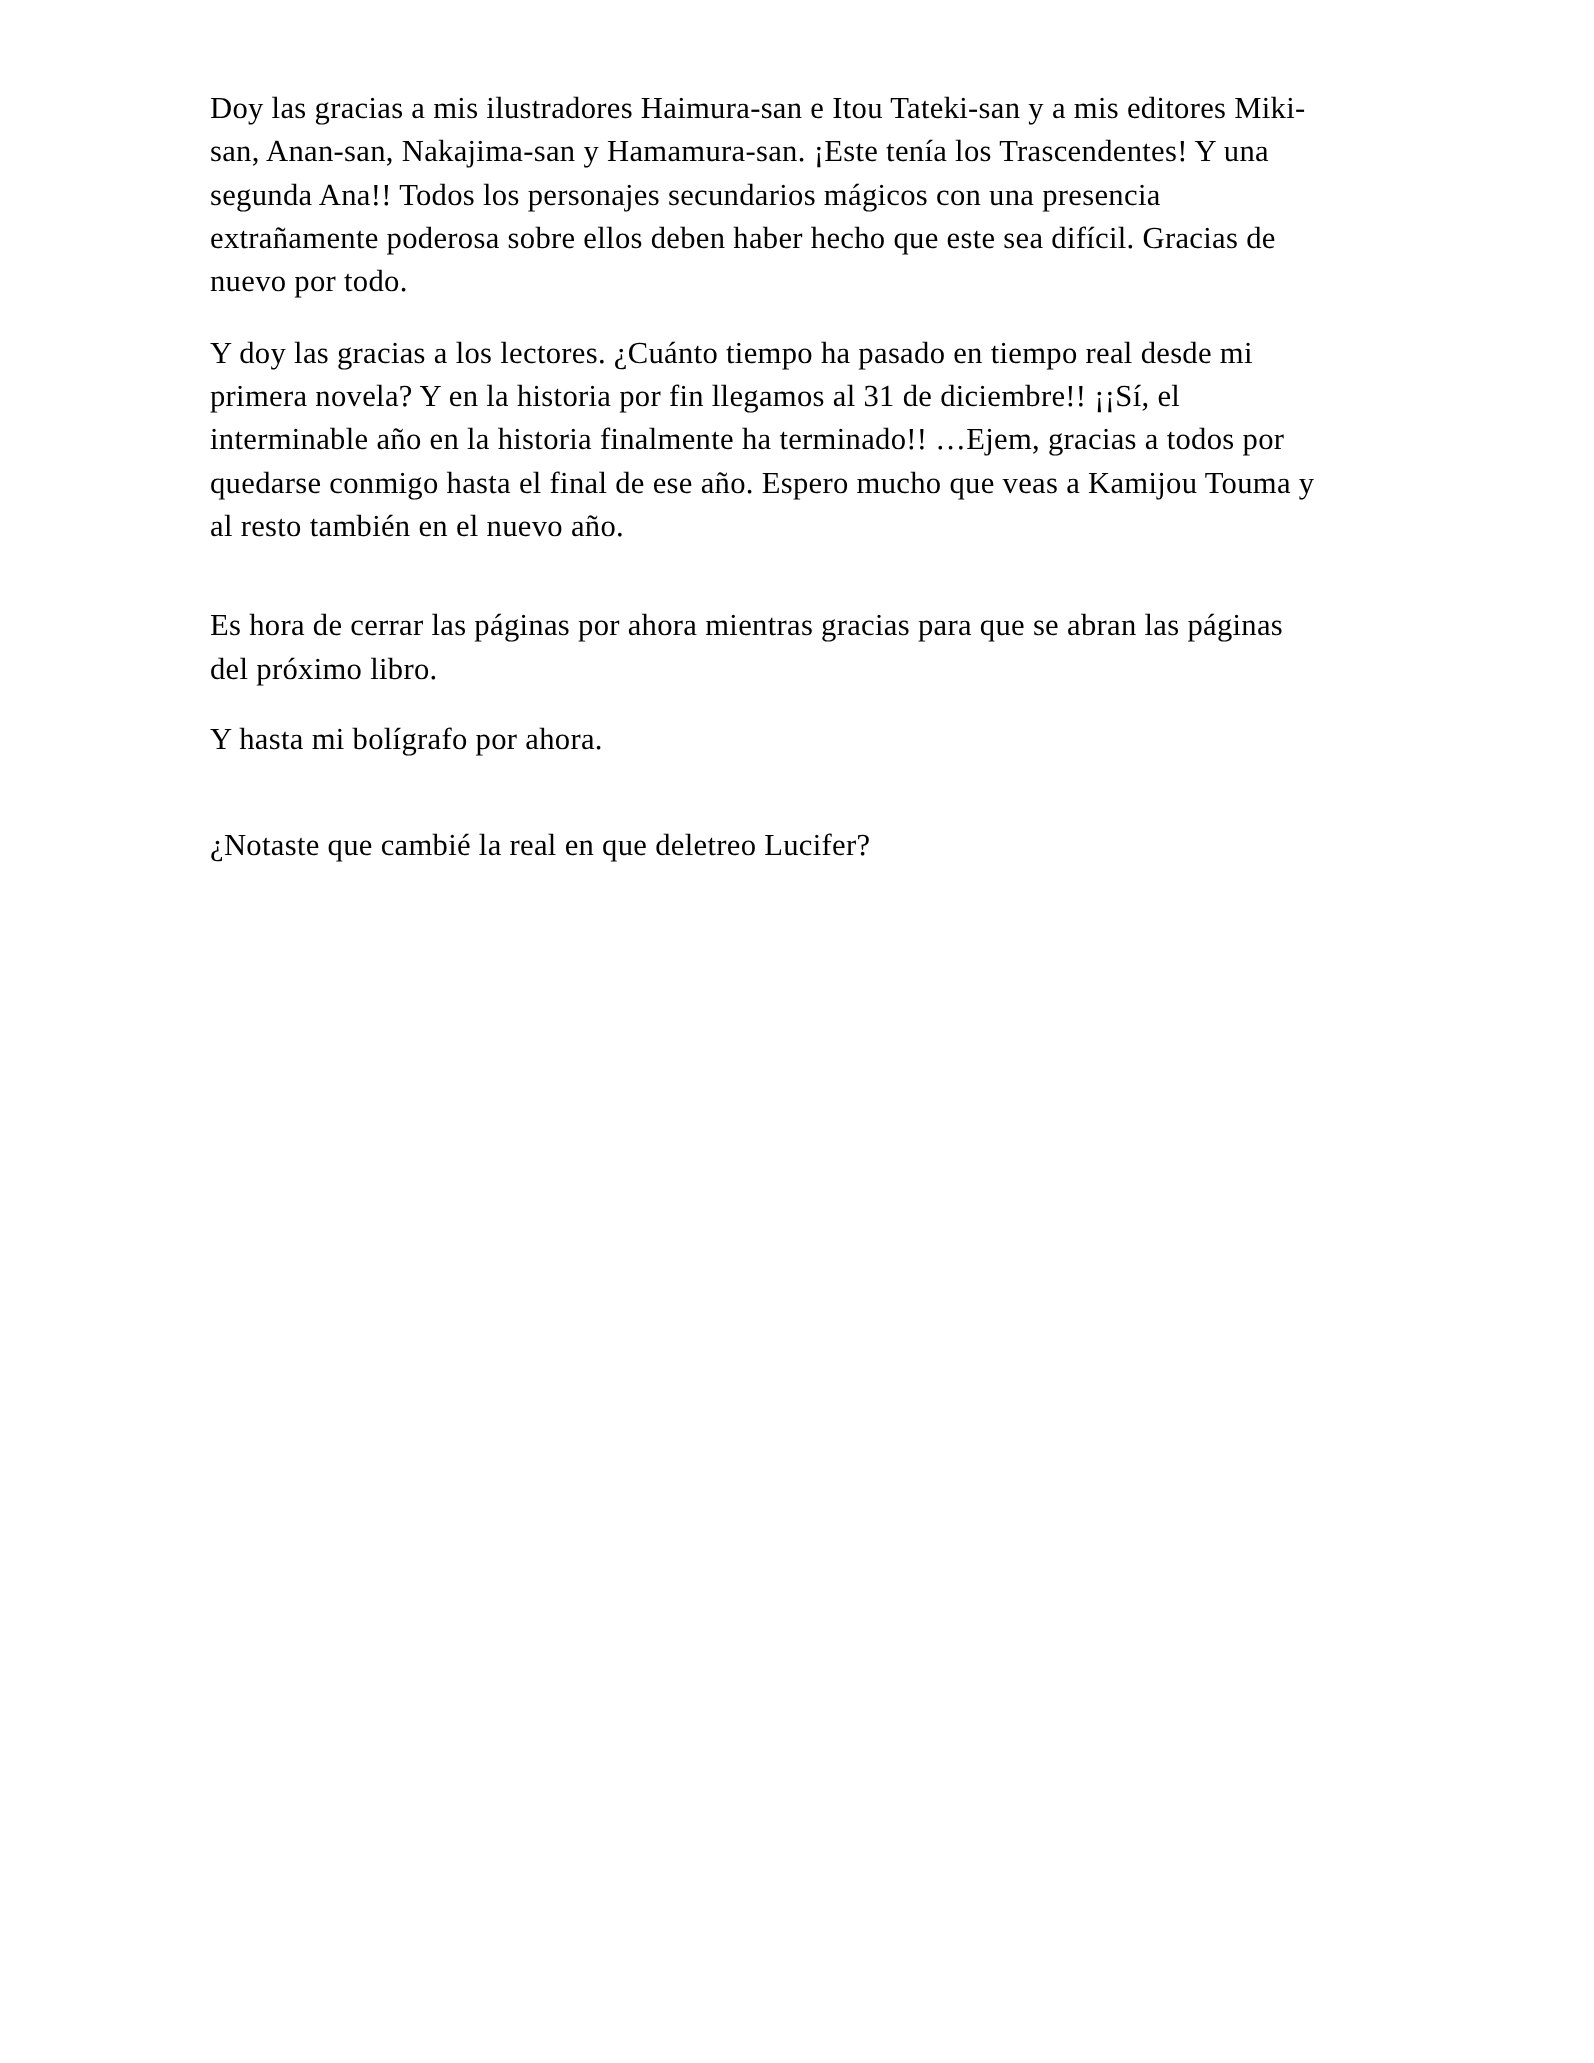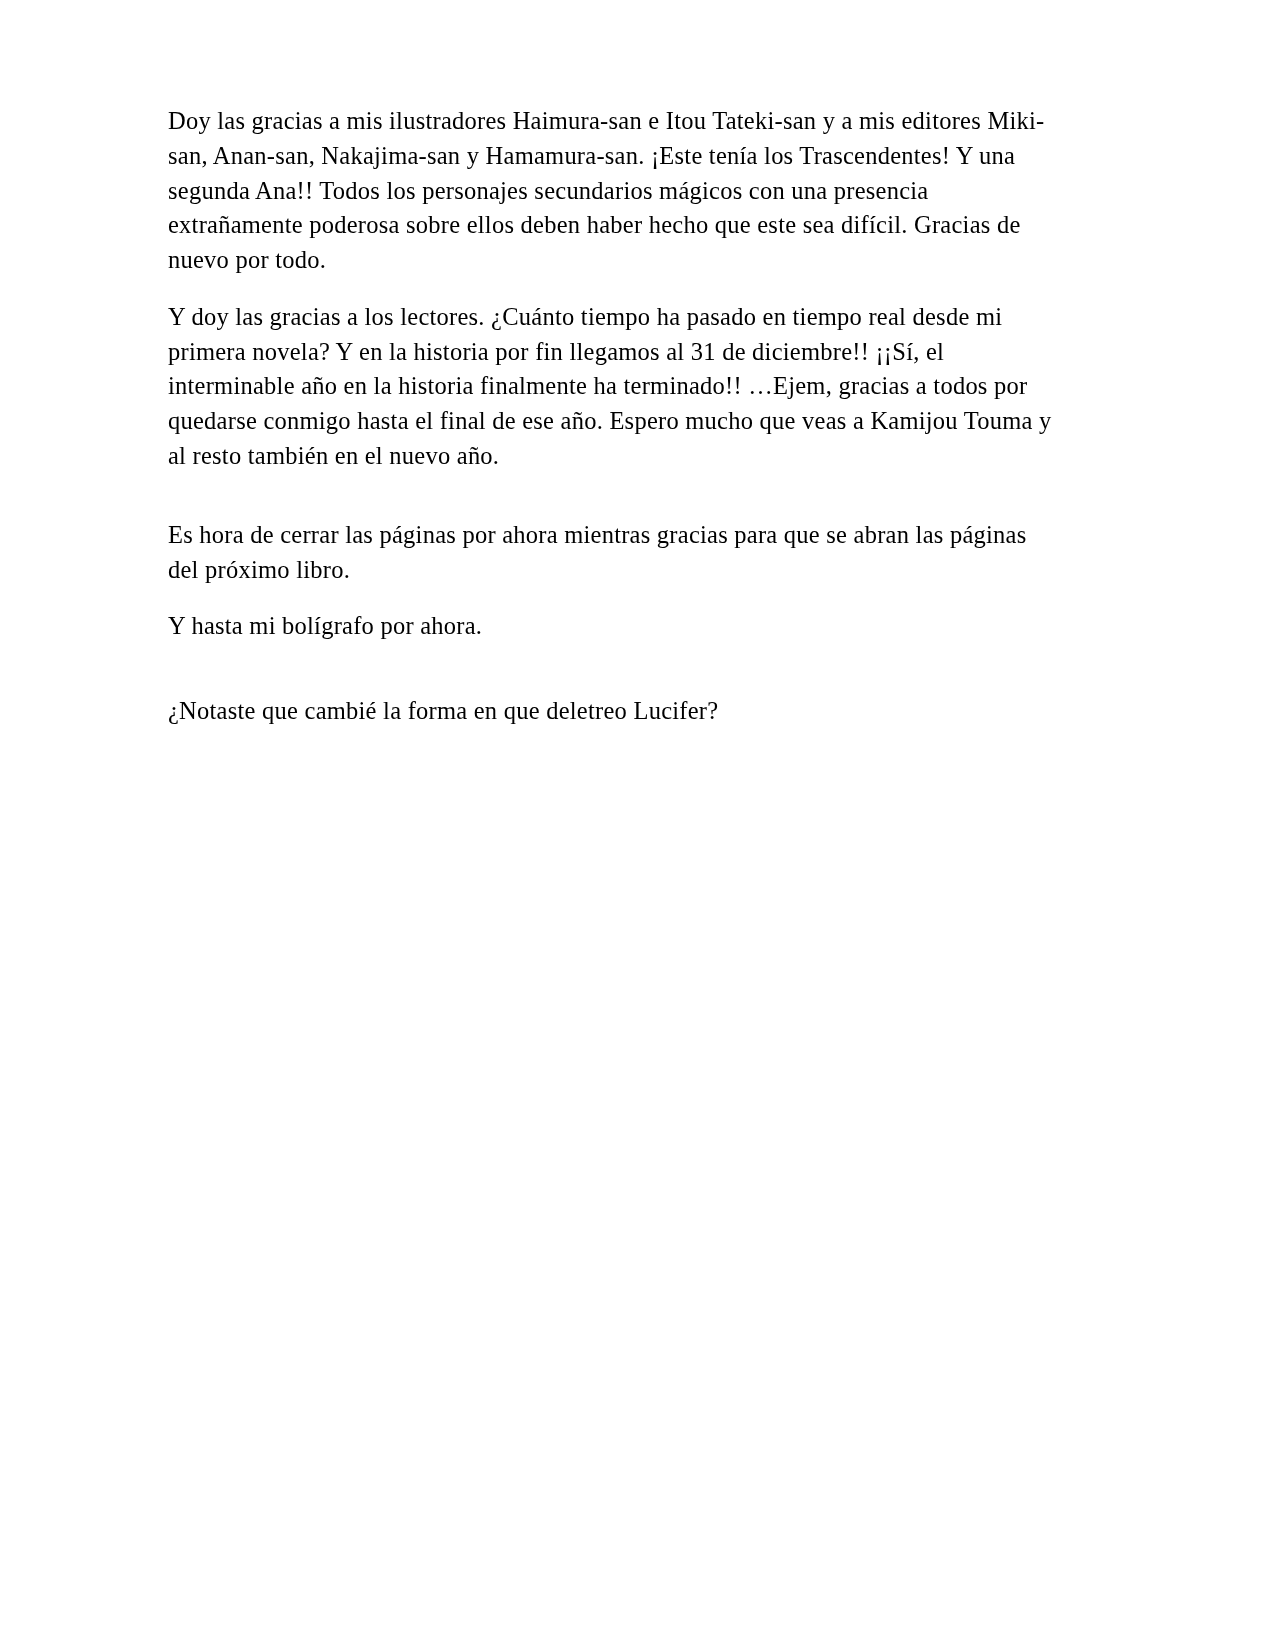--- a/index.html
+++ b/index.html
@@ -6,21 +6,21 @@
     margin: 0;
     padding: 0;
     background: #ffffff;
   }
   .page {
     width: 1275px;
     height: 1650px;
     background: #ffffff;
     position: relative;
     box-sizing: border-box;
-    padding: 104px 168px 0 168px;
+    padding: 70px 168px 0 168px;
     font-family: "Liberation Serif", "DejaVu Serif", serif;
     color: #000000;
   }
   .doc-body {
     width: 895px;
   }
   p.para {
     margin: 0;
     font-size: 24.5px;
     line-height: 1.42;
@@ -46,19 +46,19 @@
     <div class="gap-md"></div>
 
     <p class="para">Es hora de cerrar las páginas por ahora mientras gracias para que se abran las páginas del próximo libro.</p>
 
     <div class="gap-sm"></div>
 
     <p class="para">Y hasta mi bolígrafo por ahora.</p>
 
     <div class="gap-lg"></div>
 
-    <p class="para">¿Notaste que cambié la forma en que deletreo Lucifer?</p>
+    <p class="para">¿Notaste que cambié la real en que deletreo Lucifer?</p>
 
     <div class="gap-sm"></div>
 
 
   </div>
 </div>
 
 </body></html>

